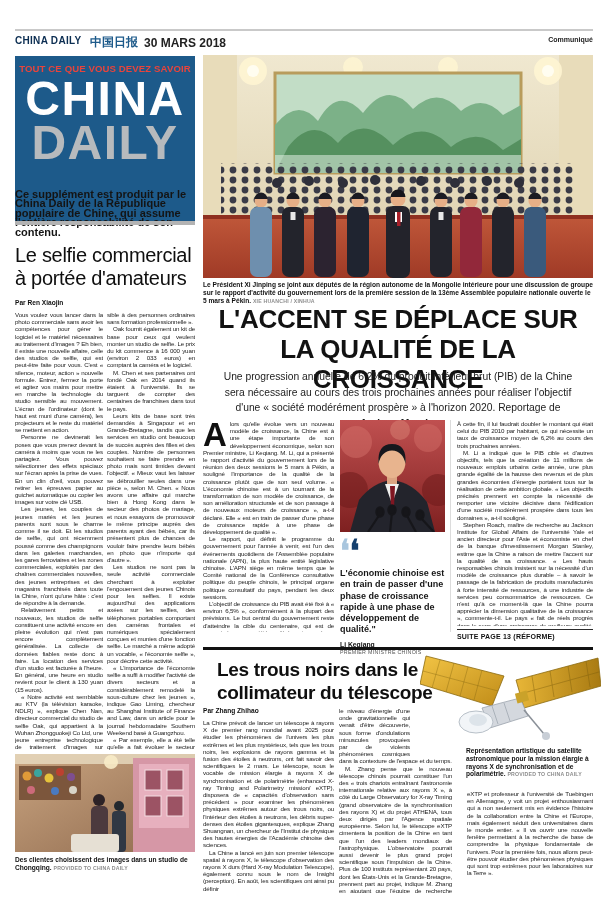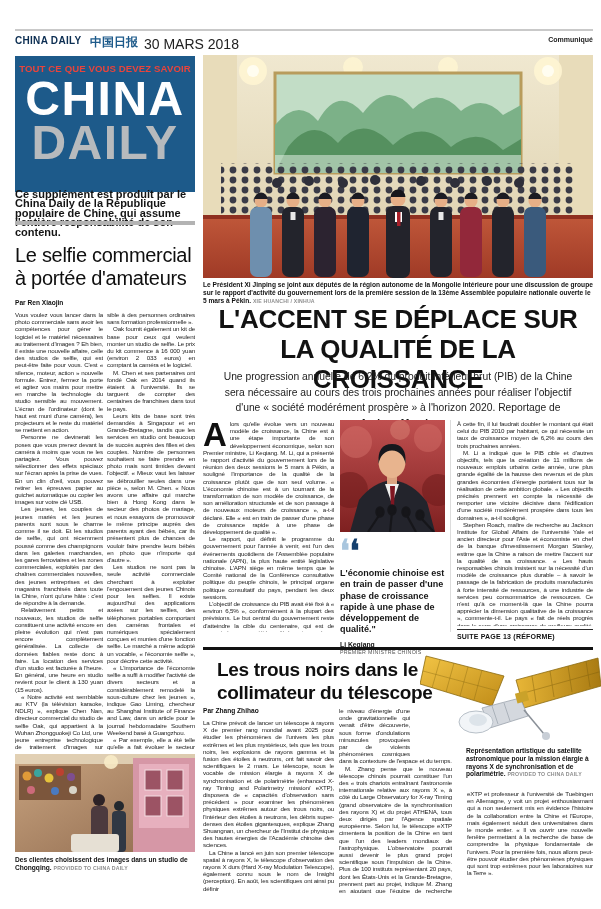--- a/index.html
+++ b/index.html
@@ -34,24 +34,24 @@
 </style>
 </head>
 <body>
 
 <div id="page">
 
   <div class="abs rule" style="left:15px;top:29px;width:578px;height:2px;"></div>
 
   <div class="abs" style="left:15px;top:35px;font-size:10px;font-weight:800;color:#0c2e52;letter-spacing:0.3px;">CHINA DAILY</div>
   <div class="abs" style="left:90px;top:34px;font-size:12px;font-weight:bold;color:#1d5a8a;">中国日报</div>
-  <div class="abs" style="left:144px;top:36px;font-size:14px;font-weight:normal;color:#222;">30 MARS 2018</div>
+  <div class="abs" style="left:144px;top:36px;font-size:12px;font-weight:bold;color:#222;">30 MARS 2018</div>
   <div class="abs" style="right:8px;top:36px;font-size:7px;font-weight:bold;color:#222;">Communiqué</div>
 
-  <div id="masthead" class="abs" style="left:15px;top:56px;width:180px;height:136px;">
+  <div id="masthead" class="abs" style="left:15px;top:56px;width:180px;height:165px;">
     <div class="tagline">TOUT CE QUE VOUS DEVEZ SAVOIR</div>
     <div class="t1">CHINA</div>
     <div class="t2">DAILY</div>
   </div>
   <div class="abs" style="left:15px;top:190px;width:180px;text-align:left;font-size:11px;font-weight:bold;line-height:9.4px;color:#141414;">Ce supplément est produit par le China Daily de la République populaire de Chine, qui assume l'entière responsabilité de son contenu.</div>
   <div class="abs" style="left:15px;top:221px;width:180px;height:4px;background:#b3b3b3;"></div>
 
   <div class="abs h-selfie" style="left:15px;top:234px;width:188px;">
     <div>Le selfie commercial</div>
     <div>à portée d'amateurs</div>

